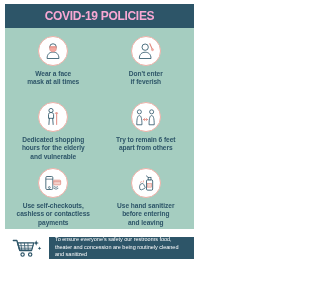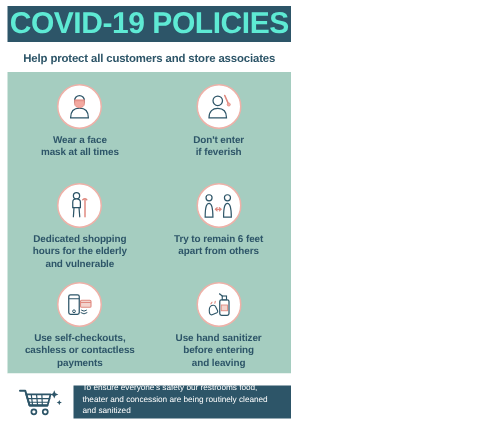--- a/index.html
+++ b/index.html
@@ -17,22 +17,22 @@
     padding:4px 5px 4px 5px;
   }
 
   
   .header-bar{
     background:#2d5568;
     height:24px;
     display:flex;align-items:center;justify-content:center;
   }
   .header-title{
-    color:#5eead4;
-    font-size:20px;
+    color:#f9a8d4;
+    font-size:12px;
     font-weight:bold;
     letter-spacing:-0.3px;
     line-height:1;
     white-space:nowrap;
   }
   .subtitle-wrap{
     background:#ffffff;
     height:20px;
     display:flex;align-items:center;justify-content:center;
   }
@@ -109,23 +109,20 @@
     letter-spacing:-0.02px;
   }
 </style>
 </head>
 <body>
 
 <div class="poster">
 
   <div class="header-bar">
     <div class="header-title">COVID-19 POLICIES</div>
-  </div>
-  <div class="subtitle-wrap">
-    <div class="subtitle">Help protect all customers and store associates</div>
   </div>
 
   <div class="panel">
 
     <div class="cell">
       <div class="circle">
         <span>
           <svg width="20" height="20" viewBox="0 0 24 24">
             <circle cx="12" cy="7.2" r="3.9" fill="none" stroke="#2d5568" stroke-width="1"></circle>
             <path d="M4.9 21 C4.9 15.6 8 13.3 12 13.3 C16 13.3 19.1 15.6 19.1 21 Z" fill="#ffffff" stroke="#2d5568" stroke-width="1"></path>

